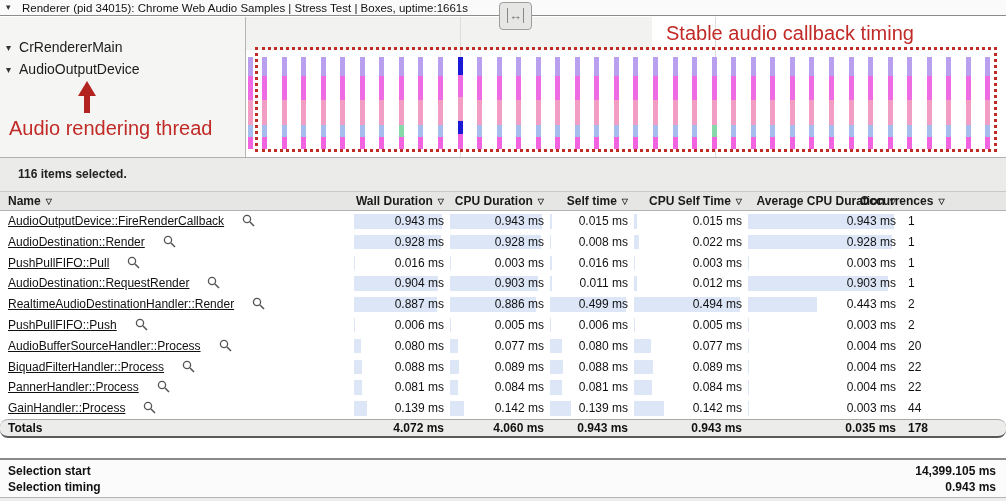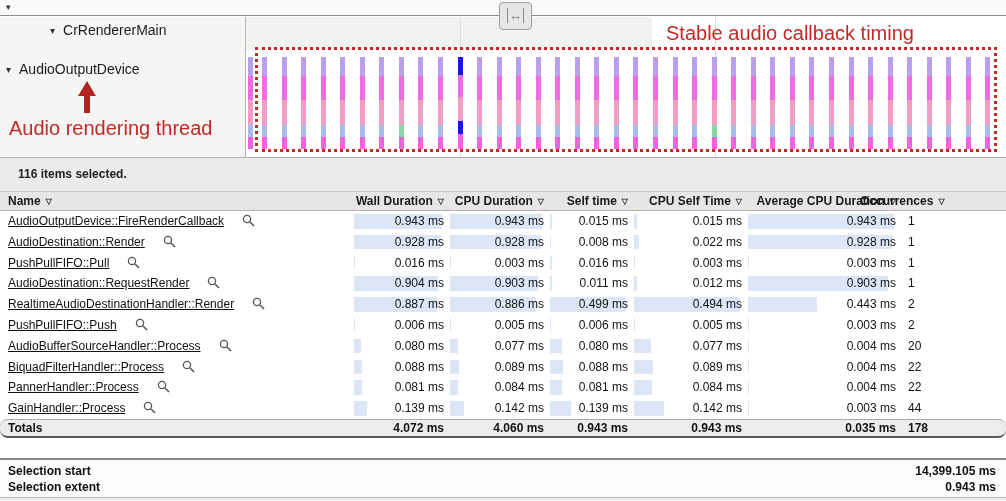--- a/index.html
+++ b/index.html
@@ -66,28 +66,29 @@
   .f-line { position:absolute; left:0; top:37px; width:1006px; height:1px; background:#b5b5b5; }
   .f-rest { position:absolute; left:0; top:38px; width:1006px; height:5px; background:#ededec; }
 </style>
 </head>
 <body>
 
 <div class="screen">
 
   <div class="titlebar">
     <span class="tri">▾</span>
+    <span class="title">Renderer (pid 34015): Chrome Web Audio Samples | Stress Test | Boxes, uptime:1661s</span>
   </div>
   <div class="resize-btn">
     <span class="g">↔</span>
   </div>
 
   <div class="top-region">
     <div class="left-panel">
-      <div class="thread-row" style="top:5px;margin-left:44px;">
+      <div class="thread-row" style="top:22px;">
         <span class="tri">▾</span><span>CrRendererMain</span>
       </div>
       <div class="thread-row" style="top:44px;">
         <span class="tri">▾</span><span>AudioOutputDevice</span>
       </div>
       <div class="arrow-up"></div>
       <div class="arrow-shaft"></div>
       <div class="annot-thread red">Audio rendering thread</div>
     </div>
     <div class="trace-panel">
@@ -522,18 +523,18 @@
   </div>
 
   <div class="footer" id="footer">
     <div class="f-line"></div>
     <div class="f-rest"></div>
   <div class="f-row" style="top: 4px;">
         <span class="f-label">Selection start</span>
         <span class="f-value">14,399.105 ms</span>
       </div>
       <div class="f-row" style="top: 20px;">
-        <span class="f-label">Selection extent</span>
+        <span class="f-label">Selection timing</span>
         <span class="f-value">0.943 ms</span>
       </div>
     </div>
 
 </div>
 
 </body></html>

